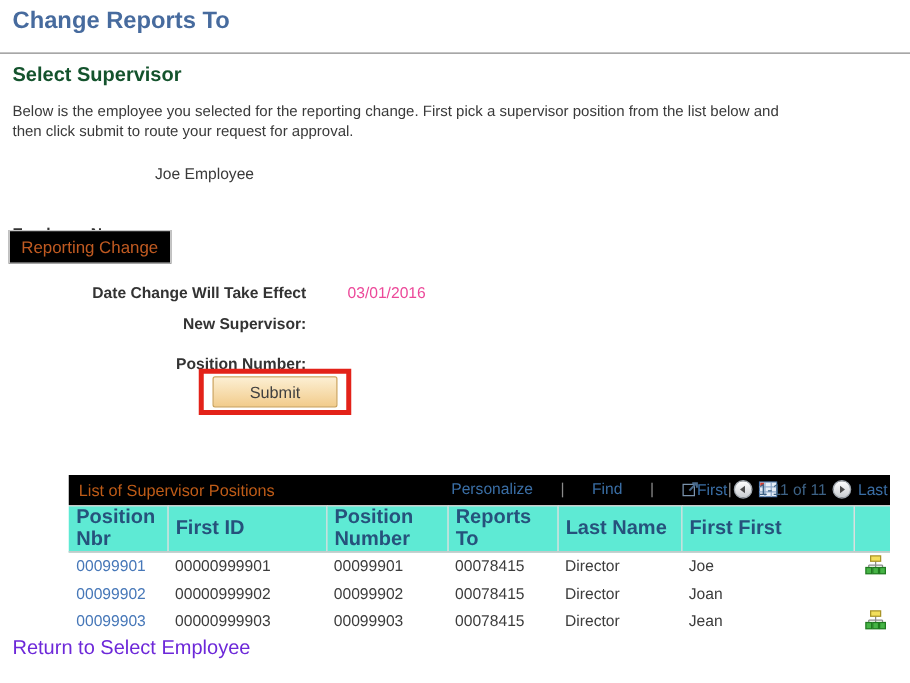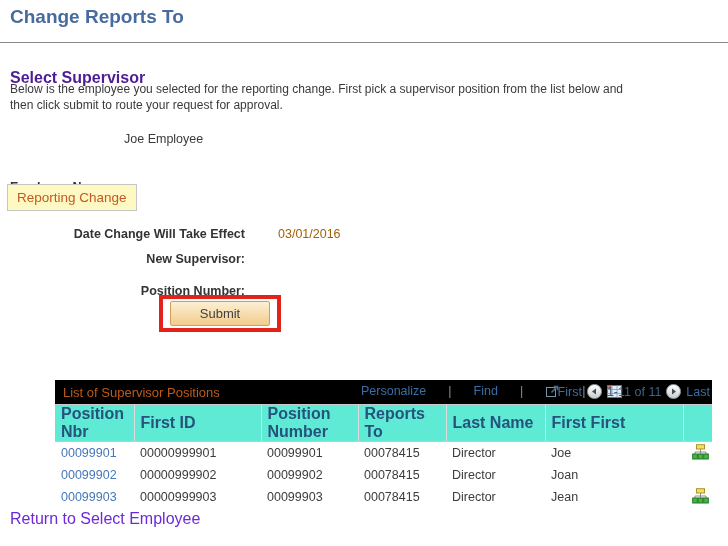--- a/index.html
+++ b/index.html
@@ -2,30 +2,30 @@
 <html><head>
 <meta charset="utf-8">
 <style>
   * { margin:0; padding:0; box-sizing:content-box; }
   html,body { background:#fff; }
   body { font-family:"Liberation Sans", sans-serif; }
   .page { position:relative; width:728px; height:546px; background:#ffffff; overflow:hidden; }
 
   .page-title { position:absolute; left:10px; top:6px; font-size:19px; font-weight:bold; color:#476B9E; }
   .rule { position:absolute; left:0; top:42px; width:728px; height:0; border-top:1px solid #8a8a8a; }
-  .section-title { position:absolute; left:10px; top:69px; font-size:16px; font-weight:bold; color:#4c1d95; }
+  .section-title { position:absolute; left:10px; top:52px; font-size:16px; font-weight:bold; color:#14532d; }
   .desc { position:absolute; left:10px; top:81px; font-size:12px; color:#3A3A3A; line-height:16px; }
 
   .emp-label { position:absolute; left:10px; top:132px; font-size:12.5px; font-weight:bold; color:#333;margin-top:48px; }
   .emp-value { position:absolute; left:124px; top:132px; font-size:12.5px; color:#3A3A3A; }
 
-  .tab { position:absolute; left:7px; top:184px; padding:5px 9px; border:1px solid #C6C6C6; background:#fef9c3; color:#C05A21; font-size:13.5px; cursor:pointer; }
+  .tab { position:absolute; left:7px; top:184px; padding:5px 9px; border:1px solid #C6C6C6; background:#000000; color:#C05A21; font-size:13.5px; cursor:pointer; }
 
   .frm-label { position:absolute; left:55px; width:190px; text-align:right; font-weight:bold; font-size:12.5px; color:#333; }
-  .frm-value { position:absolute; left:278px; font-size:12.5px; color:#a16207; }
+  .frm-value { position:absolute; left:278px; font-size:12.5px; color:#ec4899; }
   .f1 { top:227px; } .f2 { top:252px; } .f3 { top:284px; }
 
   .red-box { position:absolute; left:159px; top:295px; width:114px; height:29px; border:4px solid #E32219; display:flex; align-items:center; justify-content:center; }
   .submit-btn { width:98px; height:23px; background:linear-gradient(#FCEFD3,#F2CC8C); border:1px solid #CDA258; border-radius:2px; font-size:13px; color:#3F3F3F; font-family:"Liberation Sans", sans-serif; cursor:pointer; }
 
   .grid { position:absolute; left:55px; top:380px; width:657px; }
   .grid-bar { position:relative; height:24px; background:#000000; }
   .grid-title { position:absolute; left:8px; top:5px; font-size:13px; color:#BE5B17; }
   .grid-toolbar { position:absolute; left:306px; top:4px; font-size:12.5px; color:#8a8a8a; display:flex; align-items:center; gap:22px; }
   .grid-toolbar .lnk { color:#3A6EA5; text-decoration:none; cursor:pointer; }

